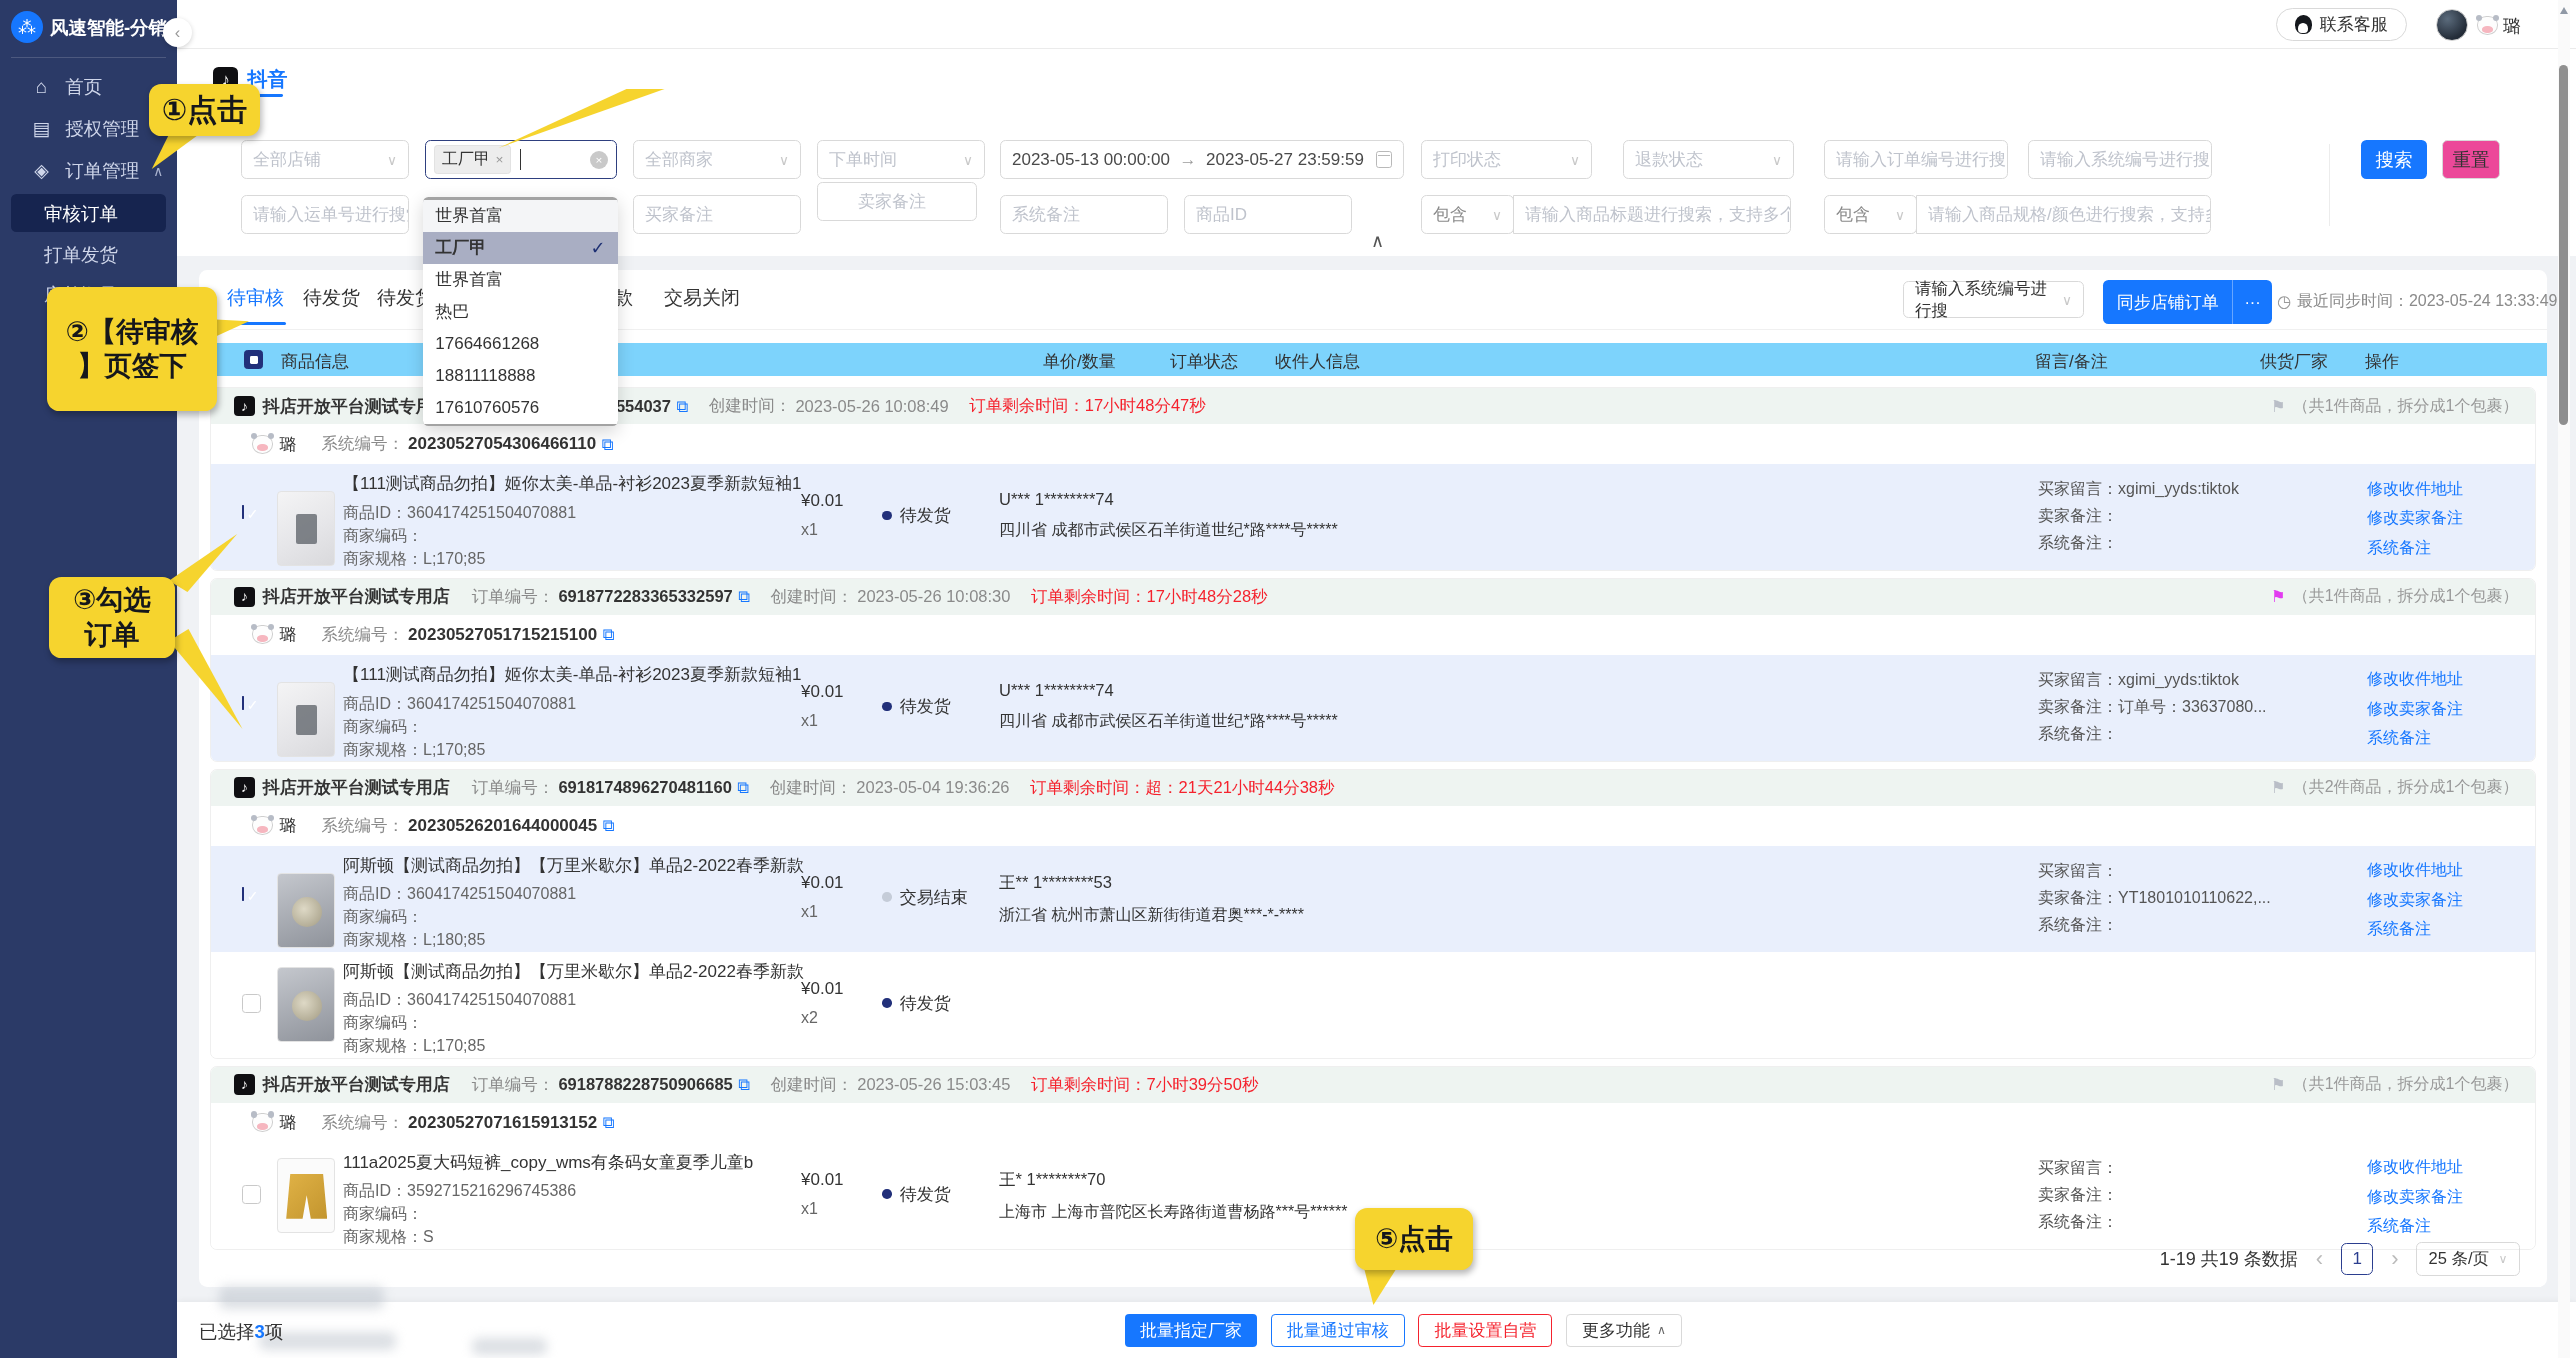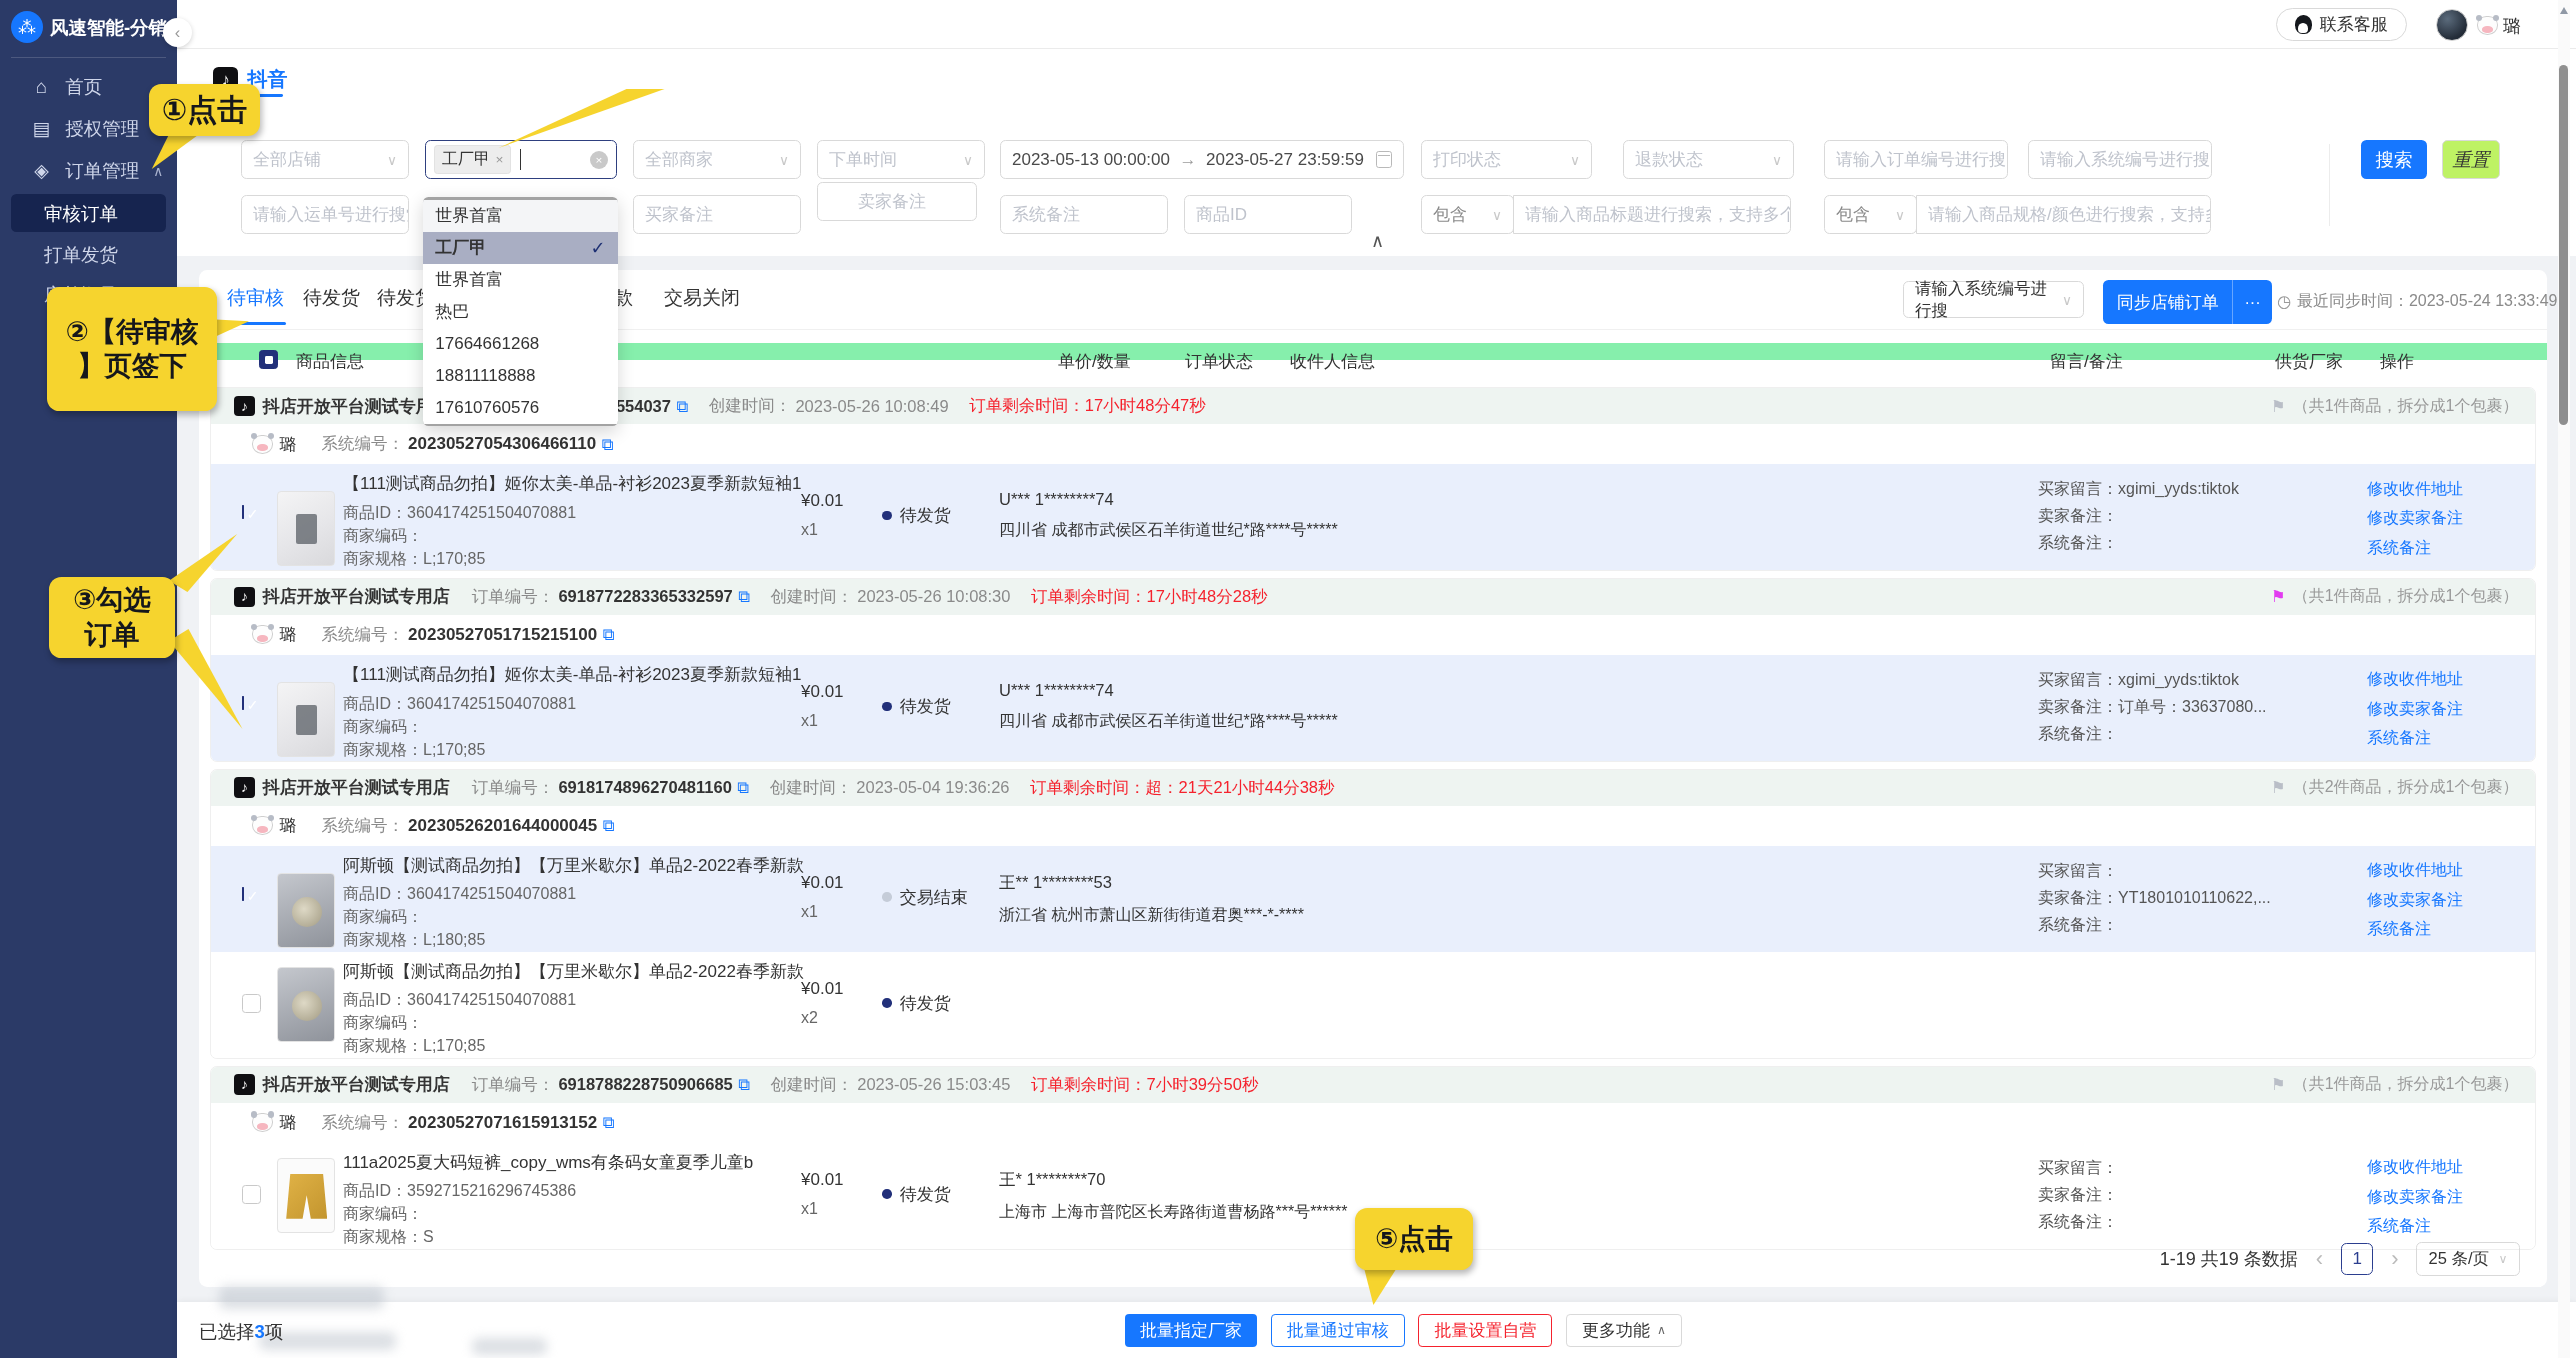--- a/index.html
+++ b/index.html
@@ -45,21 +45,21 @@
   .fld .arrow { margin:0 9.6px; color:#9a9a9a; }
   .cal { width:16.5px; height:16.5px; border:1.4px solid #b9b9b9; border-radius:2.7px; margin-left:auto; position:relative; flex:none; }
   .cal::before { content:""; position:absolute; top:2.7px; left:1.4px; right:1.4px; height:1.4px; background:#b9b9b9; }
   .msel { position:absolute; height:39px; border:1.4px solid #2e3f7f; border-radius:5.5px; background:#fff; display:flex; align-items:center; padding:0 8.2px; }
   .tag { background:#ededed; border:0.7px solid #e2e2e2; border-radius:3.4px; font-size:16px; color:#333; padding:2.7px 6.9px; display:flex; align-items:center; gap:5.5px; }
   .tag .x { color:#999; font-size:13.7px; }
   .cursor { width:1.4px; height:20.6px; background:#333; margin-left:8.2px; }
   .clear-i { margin-left:auto; width:18px; height:18px; border-radius:50%; background:#c9c9c9; color:#fff; font-size:11.7px; display:flex; align-items:center; justify-content:center; }
   .btn { display:flex; align-items:center; justify-content:center; border-radius:5.5px; font-size:18.5px; }
   .btn.blue { background:#1677ff; color:#fff; }
-  .btn.plain { background:#bef264; border:0.7px solid #d9d9d9; color:#333;font-style:italic; }
+  .btn.plain { background:#ec4899; border:0.7px solid #d9d9d9; color:#333; }
   .vdiv { position:absolute; width:0.7px; background:#ececec; }
   .caret-up { position:absolute; color:#555; font-size:18px; }
 
   
   .dropdown { position:absolute; left:423px; top:197px; width:195px; background:#a3a3a3; border-radius:5.5px; box-shadow:0 5.5px 16.5px rgba(0,0,0,.16); z-index:50; overflow:hidden; padding:2.7px 0; }
   .opt { height:32px; display:flex; align-items:center; padding:0 12.3px; font-size:17px; color:#333; background:#fff; }
   .opt.hov { background:#f4f5f7; }
   .opt.sel2 { background:#a9aec3; font-weight:bold; }
   .opt .ck { margin-left:auto; color:#1d2f73; font-weight:bold; font-size:18px; }
 
@@ -69,21 +69,21 @@
   .tab.active { color:#1677ff; font-weight:500; }
   .tab-line { position:absolute; left:28px; top:52px; width:59px; height:3.4px; background:#1677ff; border-radius:2.1px; }
   .tabs-div { position:absolute; left:0; right:0; top:59px; height:0.7px; background:#f0f0f0; }
   .sort-sel { position:absolute; left:1704px; top:11px; width:181px; height:37px; border:0.7px solid #d9d9d9; border-radius:5.5px; display:flex; align-items:center; padding:0 11px; font-size:16.5px; color:#333; }
   .sync-btn { position:absolute; left:1904px; top:10.3px; height:44px; display:flex; z-index:2; }
   .sync-main { background:#1677ff; color:#fff; font-size:17px; display:flex; align-items:center; padding:0 13.7px; border-radius:5.5px 0 0 5.5px; }
   .sync-more { background:#1677ff; color:#fff; font-size:16.5px; display:flex; align-items:center; padding:0 11px; border-left:0.7px solid rgba(255,255,255,.35); border-radius:0 5.5px 5.5px 0; }
   .sync-time { position:absolute; left:2078px; top:20.6px; font-size:16px; color:#8a8a8a; display:flex; align-items:center; gap:5.5px; white-space:nowrap; }
   .clock { font-size:16.5px; color:#9a9a9a; }
 
-  .thead { position:absolute; left:15px; right:0; top:73px; height:17px; background:#86efac; }
+  .thead { position:absolute; left:0; right:0; top:73px; height:33px; background:#7dd3fc; }
   .th { position:absolute; top:6.9px; font-size:17px; color:#333; }
   .cb { width:19px; height:19px; border-radius:3.4px; border:0.7px solid #c9c9c9; background:#fff; }
   .cb.ind { background:#22307a; border-color:#22307a; position:relative; }
   .cb.ind::after { content:""; position:absolute; left:4.8px; top:4.8px; width:8.2px; height:8.2px; background:#fff; border-radius:1.4px; }
   .cb.on { background:#22307a; border-color:#22307a; position:relative; }
   .cb.on::after { content:"✓"; position:absolute; left:3.4px; top:0px; color:#fff; font-size:14.4px; }
 
   .groups { position:absolute; left:11px; right:11px; top:117px; }
   .group { border:0.7px solid #efefef; border-radius:6.9px; margin-bottom:6.9px; overflow:hidden; background:#fff; }
   .ghead { height:36px; background:#eef4f1; display:flex; align-items:center; padding:0 16.5px 0 23px; font-size:17px; white-space:nowrap; }

